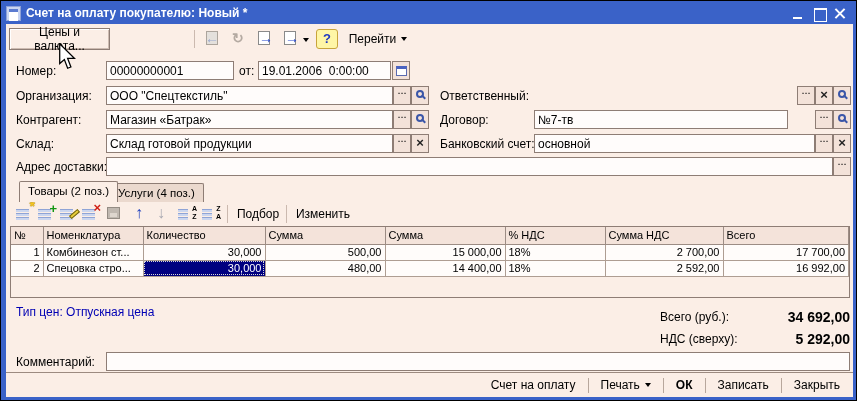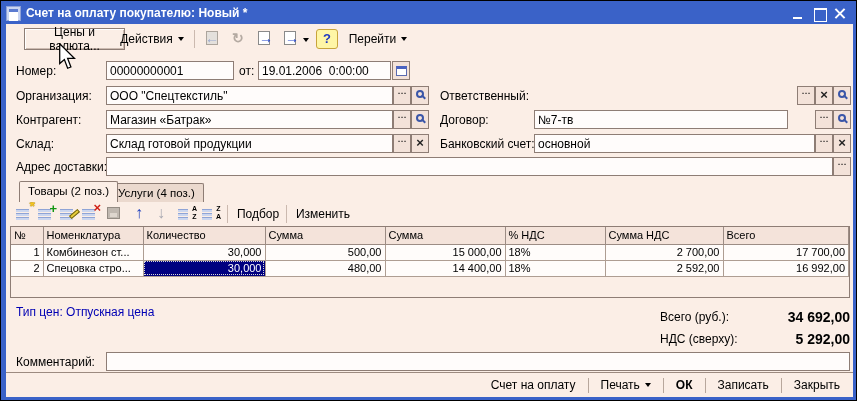--- a/index.html
+++ b/index.html
@@ -25,21 +25,21 @@
        padding:1px 3px;font-family:"Liberation Sans",sans-serif;color:#000;outline:none;}
   .sbtn{position:absolute;width:18px;height:19px;border:1px solid #8E7D75;background:#F3E2D9;
         font-size:10px;text-align:center;cursor:default;}
   .ico-ellipsis::after{content:"...";position:relative;top:-3px;font-size:11px;letter-spacing:0;}
   .ico-x::after{content:"×";font-size:13px;font-weight:bold;color:#222;position:relative;top:0px;}
   .mag{position:absolute;left:4px;top:3px;width:8px;height:8px;border:2px solid #3A56A8;border-radius:50%;}
   .mag::after{content:"";position:absolute;width:5px;height:2px;background:#3A56A8;right:-4px;bottom:-2px;transform:rotate(45deg);}
   .cal{position:absolute;left:3px;top:4px;width:11px;height:10px;border:1px solid #5B6BB0;background:#fff;border-top:3px solid #4A62C0;}
   
   .btn-raised{position:absolute;height:22px;border:1px solid #8E7D75;background:#FBEEE6;font-size:12px;
-        box-shadow:inset 1px 1px 0 #FFFFFF, inset -1px -1px 0 #CDBBB1;display:flex;align-items:center;justify-content:center;cursor:default;margin-left:15px;}
+        box-shadow:inset 1px 1px 0 #FFFFFF, inset -1px -1px 0 #CDBBB1;display:flex;align-items:center;justify-content:center;cursor:default;}
   .btn-flat{position:absolute;height:22px;font-size:12px;display:flex;align-items:center;justify-content:center;gap:5px;cursor:default;background:transparent;border:none;font-family:"Liberation Sans",sans-serif;}
   .dd-arrow{width:0;height:0;border-left:3px solid transparent;border-right:3px solid transparent;border-top:4px solid #000;}
   .vsep{position:absolute;width:1px;background:#CBB9AF;}
   .tbtn{position:absolute;width:22px;height:20px;cursor:default;}
   .doc{position:absolute;left:4px;top:2px;width:12px;height:14px;background:#fff;border:1px solid #8A8A8A;}
   .doc.gray{background:#E4E0DC;border-color:#ACA49C;}
   .arrow-g{position:absolute;left:3px;top:1px;font-size:14px;font-weight:bold;color:#9AA8CE;}
   .arrow-b{position:absolute;left:5px;top:1px;font-size:14px;font-weight:bold;color:#2242C8;}
   .refresh-g{position:absolute;left:4px;top:1px;font-size:14px;font-weight:bold;color:#B4AAA2;}
   .help-btn{position:absolute;width:22px;height:20px;background:#FFF6A6;border:1px solid #C8A43C;border-radius:3px;
@@ -93,24 +93,20 @@
     <span class="win-btns">
       <span class="wbtn wbtn-min"></span>
       <span class="wbtn wbtn-max"></span>
       <span class="wbtn wbtn-close"></span>
     </span>
   </div>
 
   <div class="content">
 
     <button class="btn-raised" style="left:3px;top:4px;width:101px;">Цены и валюта...</button>
-    <button class="btn-flat" style="left:110px;top:4px;width:72px;">
-      <span>Действия</span>
-      <span class="dd-arrow"></span>
-    </button>
     <span class="vsep" style="left:188px;top:6px;height:18px;"></span>
 
     <span class="tbtn" style="left:196px;top:5px;">
       <span class="doc gray"></span>
       <span class="arrow-g">←</span>
     </span>
     <span class="tbtn" style="left:222px;top:5px;">
       <span class="refresh-g">↻</span>
     </span>
     <span class="tbtn" style="left:248px;top:5px;">

